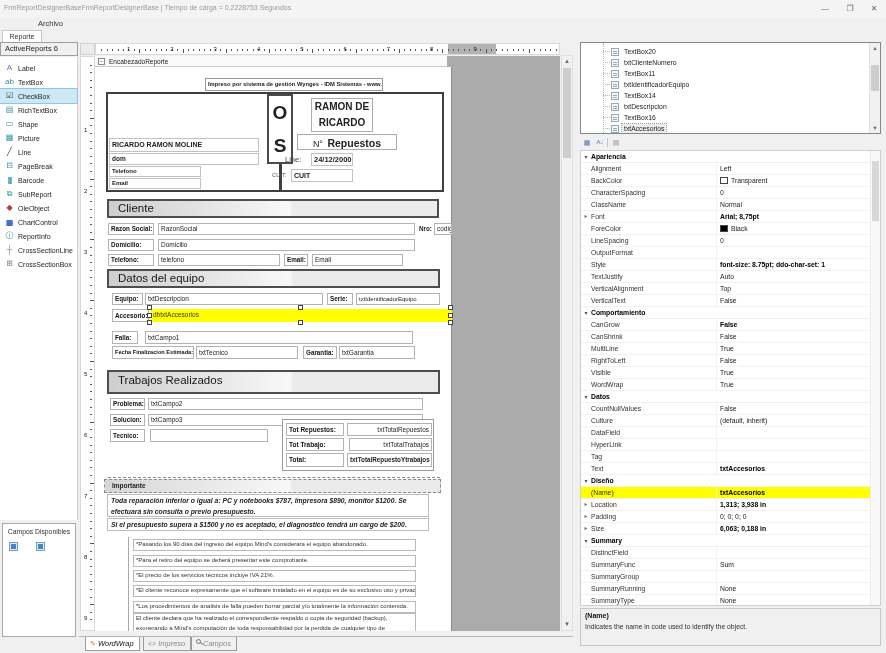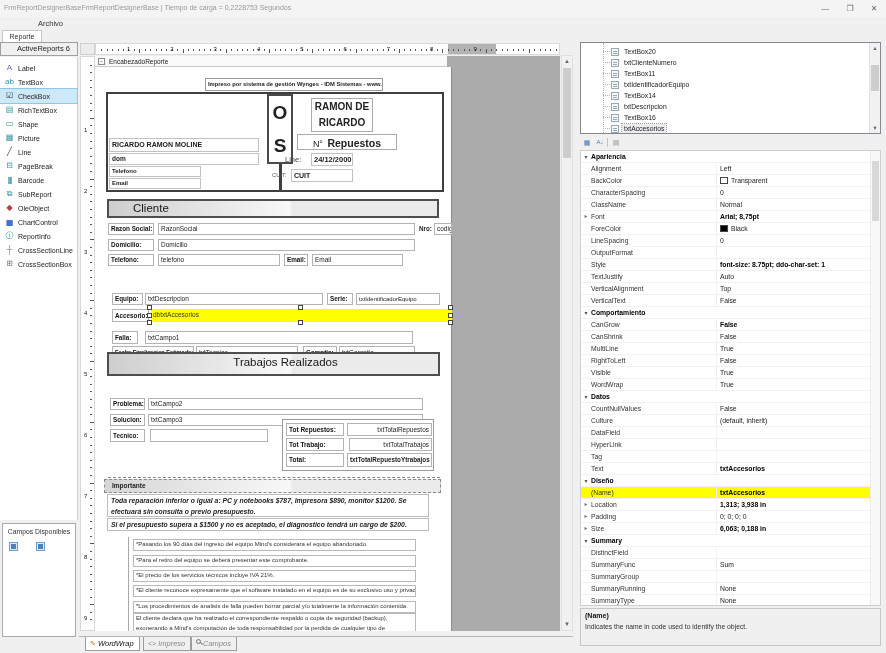--- a/index.html
+++ b/index.html
@@ -8,21 +8,21 @@
   .abs{position:absolute;}
   
   .titlebar{position:absolute;left:0;top:0;width:886px;height:17px;background:#f4f4f4;}
   .title-text{position:absolute;left:4px;top:4px;font-size:7px;color:#9a9a9a;white-space:nowrap;}
   .winbtn{position:absolute;top:2px;width:18px;height:13px;font-size:8px;color:#666;text-align:center;line-height:13px;cursor:default;}
   .menubar{position:absolute;left:0;top:17px;width:886px;height:13px;background:#f0f0f0;}
   .menu-item{position:absolute;left:34px;top:1px;font-size:7.5px;color:#333;padding:1px 4px;}
   .tabstrip{position:absolute;left:0;top:30px;width:886px;height:12px;}
   .top-tab{position:absolute;left:2px;top:0;width:40px;height:12px;background:#fff;border:1px solid #c6c6c6;border-bottom:none;font-size:7px;color:#333;text-align:center;line-height:11px;}
   
-  .ar-header{position:absolute;left:0;top:42px;width:78px;height:14px;background:#f0f0f0;border:1px solid #9f9f9f;font-size:7.5px;line-height:12px;padding-left:16px;color:#222;}
+  .ar-header{position:absolute;left:0;top:42px;width:78px;height:14px;background:#f0f0f0;border:1px solid #9f9f9f;font-size:7.5px;line-height:12px;padding-left:4px;color:#222;}
   .toolbox{position:absolute;left:0;top:57px;width:78px;height:463px;background:#fff;border-right:1px solid #cfcfcf;padding-top:4px;}
   .tb-item{height:14px;display:flex;align-items:center;padding-left:4px;font-size:7px;color:#222;}
   .tb-item.sel{background:#cde8f6;outline:1px solid #8fc5e8;}
   .tb-icon{display:inline-block;width:11px;font-size:8px;line-height:10px;text-align:center;margin-right:3px;color:#2f8fa0;font-style:normal;}
   .campos{position:absolute;left:2px;top:523px;width:74px;height:114px;background:#fff;border:1px solid #a9a9a9;}
   .campos-title{font-size:6.8px;color:#333;text-align:center;margin-top:4px;}
   .campo-ic{position:absolute;top:18px;width:9px;height:9px;border:1px solid #6f9fd0;background:#dcebf9;}
   .campo-ic i{position:absolute;left:1px;top:1px;width:5px;height:5px;background:#4f81bd;}
   
   .corner{position:absolute;left:80px;top:43px;width:15px;height:12px;background:#ececec;border:1px solid #d0d0d0;}
@@ -36,21 +36,21 @@
   .secbar{position:absolute;left:95px;top:56px;width:465px;height:11px;background:#fafafa;border-bottom:1px solid #c9c9c9;font-size:6.5px;line-height:10px;color:#222;}
   .secbar .collapse{position:absolute;left:3px;top:2px;width:7px;height:7px;border:1px solid #888;font-size:6px;line-height:5px;text-align:center;color:#555;background:#fff;}
   .secbar .sec-label{position:absolute;left:14px;top:1px;}
   .secbar .sec-gray{position:absolute;left:352px;top:0;width:113px;height:11px;background:#ababab;}
   .canvas{position:absolute;left:95px;top:67px;width:465px;height:564px;background:#ababab;overflow:hidden;}
   .page{position:absolute;left:0;top:0;width:357px;height:564px;background:#fff;border-right:1px solid #8b8b8b;}
   
   .fld{position:absolute;border:1px solid #b3b3b3;background:#fff;font-size:6.5px;color:#222;line-height:10px;padding:0 2px;overflow:hidden;white-space:nowrap;}
   .lbl{position:absolute;border:1px solid #b3b3b3;background:#fff;font-size:6.3px;font-weight:bold;color:#111;line-height:10px;padding:0 2px;overflow:hidden;white-space:nowrap;}
   .txt{position:absolute;font-size:7px;color:#222;white-space:nowrap;}
-  .shead{position:absolute;border:2px solid #4e4e4e;background:linear-gradient(90deg,#cecece,#f8f8f8 55%,#ebebeb 56%);font-size:11.5px;color:#151515;padding-left:24px;overflow:hidden;white-space:nowrap;}
+  .shead{position:absolute;border:2px solid #4e4e4e;background:linear-gradient(90deg,#cecece,#f8f8f8 55%,#ebebeb 56%);font-size:11.5px;color:#151515;padding-left:9px;overflow:hidden;white-space:nowrap;}
   .handle{position:absolute;width:5px;height:5px;background:#fff;border:1px solid #444;z-index:5;}
   .rnote{position:absolute;border:1px solid #b9b9b9;background:#fff;font-size:6px;line-height:9.5px;color:#333;padding:0 2px;overflow:hidden;}
   
   .vscroll{position:absolute;left:561px;top:55px;width:12px;height:576px;background:#f1f1f1;border:1px solid #e0e0e0;}
   .vscroll .arr{position:absolute;left:0;width:10px;height:11px;font-size:6px;color:#666;text-align:center;line-height:11px;}
   .vscroll .thumb{position:absolute;left:1px;top:12px;width:8px;height:90px;background:#cdcdcd;}
   
   .dtabs{position:absolute;left:79px;top:636px;width:494px;height:16px;border-top:1px solid #b5b5b5;background:#f0f0f0;}
   .dtab{position:absolute;top:0;height:14px;border:1px solid #9c9c9c;border-top:none;background:#f0f0f0;font-size:7.5px;line-height:13px;color:#888;padding:0 5px 0 4px;font-style:italic;}
   .dtab.active{background:#fff;color:#111;}
@@ -400,20 +400,21 @@
   <div class="fld" style="left:63px;top:156px;width:257px;height:12px;">RazonSocial</div>
   <span class="txt" style="left:324px;top:158px;font-size:6.3px;font-weight:bold;">Nro:</span>
   <div class="fld" style="left:339px;top:156px;width:18px;height:12px;">codigo</div>
   <div class="lbl" style="left:13px;top:172px;width:46px;height:12px;">Domicilio:</div>
   <div class="fld" style="left:63px;top:172px;width:257px;height:12px;">Domicilio</div>
   <div class="lbl" style="left:13px;top:187px;width:46px;height:12px;">Telefono:</div>
   <div class="fld" style="left:63px;top:187px;width:122px;height:12px;">telefono</div>
   <div class="lbl" style="left:189px;top:187px;width:24px;height:12px;">Email:</div>
   <div class="fld" style="left:217px;top:187px;width:91px;height:12px;">Email</div>
 
+  <div class="shead" style="left:12px;top:202px;width:333px;height:19px;line-height:15px;">Datos del equipo</div>
   <div class="lbl" style="left:17px;top:226px;width:31px;height:12px;">Equipo:</div>
   <div class="fld" style="left:50px;top:226px;width:178px;height:12px;">txtDescripcion</div>
   <div class="lbl" style="left:232px;top:226px;width:26px;height:12px;">Serie:</div>
   <div class="fld" style="left:261px;top:226px;width:84px;height:12px;font-size:6px;">txtIdentificadorEquipo</div>
   <div class="lbl" style="left:17px;top:242px;width:37px;height:13px;line-height:11px;">Accesorio:</div>
   <div class="abs" style="left:56px;top:242px;width:301px;height:13px;background:#ffff00;font-size:6.5px;line-height:12px;padding-left:2px;color:#333;overflow:hidden;white-space:nowrap;">dbtxtAccesorios</div>
   <span class="handle" style="left:52px;top:238px;"></span>
   <span class="handle" style="left:203px;top:238px;"></span>
   <span class="handle" style="left:353px;top:238px;"></span>
   <span class="handle" style="left:52px;top:246px;"></span>
@@ -421,21 +422,21 @@
   <span class="handle" style="left:52px;top:253px;"></span>
   <span class="handle" style="left:203px;top:253px;"></span>
   <span class="handle" style="left:353px;top:253px;"></span>
   <div class="lbl" style="left:17px;top:264px;width:26px;height:13px;line-height:11px;">Falla:</div>
   <div class="fld" style="left:50px;top:264px;width:268px;height:13px;line-height:11px;">txtCampo1</div>
   <div class="lbl" style="left:17px;top:279px;width:82px;height:13px;font-size:5.6px;line-height:11px;">Fecha Finalizacion Estimada:</div>
   <div class="fld" style="left:101px;top:279px;width:102px;height:13px;line-height:11px;">txtTecnico</div>
   <div class="lbl" style="left:208px;top:279px;width:34px;height:13px;line-height:11px;">Garantia:</div>
   <div class="fld" style="left:244px;top:279px;width:76px;height:13px;line-height:11px;">txtGarantia</div>
 
-  <div class="shead" style="left:12px;top:285px;width:333px;height:24px;line-height:16px;text-align:center;">Trabajos Realizados</div>
+  <div class="shead" style="left:12px;top:303px;width:333px;height:24px;line-height:16px;">Trabajos Realizados</div>
   <div class="lbl" style="left:15px;top:331px;width:35px;height:12px;">Problema:</div>
   <div class="fld" style="left:53px;top:331px;width:275px;height:12px;">txtCampo2</div>
   <div class="lbl" style="left:15px;top:347px;width:35px;height:12px;">Solucion:</div>
   <div class="fld" style="left:53px;top:347px;width:275px;height:12px;">txtCampo3</div>
   <div class="lbl" style="left:15px;top:362px;width:35px;height:13px;line-height:11px;">Tecnico:</div>
   <div class="fld" style="left:55px;top:362px;width:118px;height:13px;"></div>
   <div class="abs" style="left:187px;top:352px;width:152px;height:52px;border:1px solid #9a9a9a;background:#fff;">
     <div class="lbl" style="left:3px;top:3px;width:58px;height:13px;line-height:11px;font-size:6.5px;">Tot Repuestos:</div>
     <div class="fld" style="left:64px;top:3px;width:85px;height:13px;line-height:11px;text-align:right;">txtTotalRepuestos</div>
     <div class="lbl" style="left:3px;top:18px;width:58px;height:13px;line-height:11px;font-size:6.5px;">Tot Trabajo:</div>

